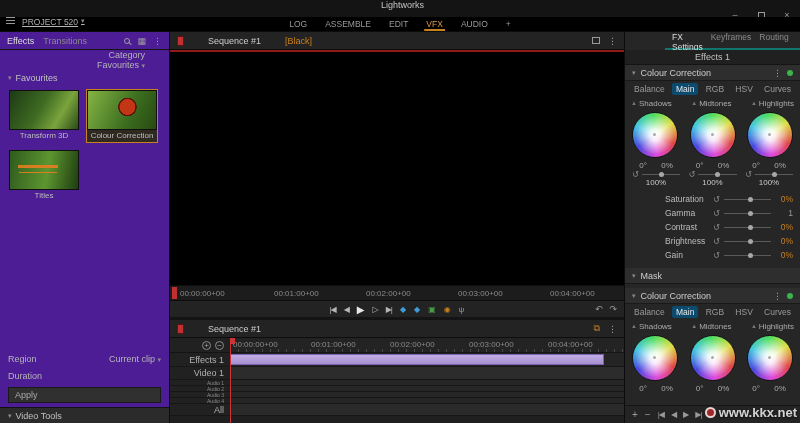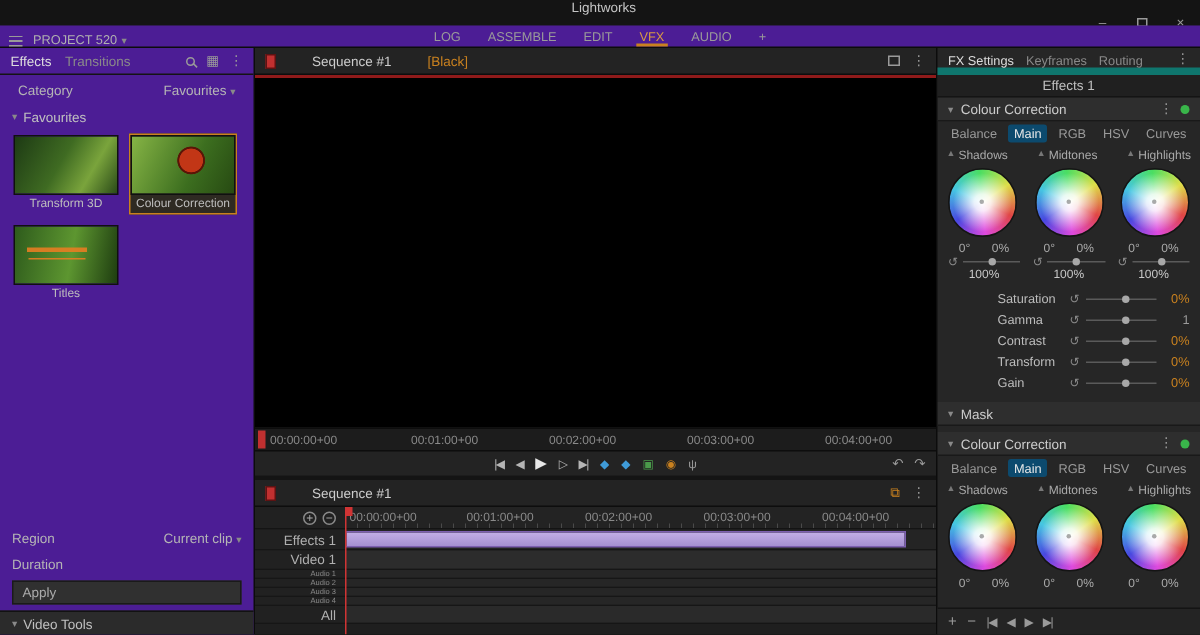--- a/index.html
+++ b/index.html
@@ -9,41 +9,41 @@
 
   
   .titlebar { height:17px; background:#141414; display:flex; align-items:center; padding-left:5px;flex-direction:column; }
   .tb-logo { width:9px; height:9px; border-radius:2px; background:linear-gradient(135deg,#e0e0e0,#8a8a8a); margin-right:5px; }
   .tb-app { color:#c4c4c4; font-size:9px; }
   .win-controls { margin-left:auto; display:flex; height:100%; }
   .win-btn { width:26px; height:100%; display:flex; align-items:center; justify-content:center; color:#9a9a9a; font-size:9px; }
   .win-max-glyph { width:7px; height:6px; border:1px solid #9a9a9a; display:inline-block; }
 
   
-  .menubar { height:15px; background:#4c1d95; border-bottom:1px solid #0c0c0c; display:flex; align-items:flex-end; padding:0 6px; position:relative; }
+  .menubar { height:15px; background:#000000; border-bottom:1px solid #0c0c0c; display:flex; align-items:flex-start; padding:0 6px; position:relative;text-decoration:underline; }
   .hamburger { width:9px; height:7px; margin-right:7px;
     background:linear-gradient(#999 0 1px,transparent 1px 3px,#999 3px 4px,transparent 4px 6px,#999 6px 7px); }
   .mb-project { color:#b0b0b0; font-size:8.5px; margin-right:3px; }
   .mb-chevron { color:#8a8a8a; font-size:7px; }
   .mb-tabs { position:absolute; left:50%; top:0; height:100%; transform:translateX(-50%); display:flex; gap:14px; align-items:center; font-size:8.5px; color:#9a9a9a; }
   .mb-tab { padding:1px 2px; height:100%; display:flex; align-items:center; }
   .mb-tab.active { color:#d99a45; box-shadow:inset 0 -2px 0 #c9811f; }
 
   
   .main { position:absolute; top:32px; left:0; right:0; bottom:0; display:flex; }
 
   
   .left-panel { width:170px; background:#4c1d95; border-right:1px solid #0c0c0c; display:flex; flex-direction:column; }
   .lp-tabs { height:18px; display:flex; align-items:center; gap:9px; padding:0 7px; border-bottom:1px solid #141414; }
   .lp-tab { font-size:9px; color:#8a8a8a; }
   .lp-tab.active { color:#dedede; }
   .lp-icons { margin-left:auto; display:flex; gap:7px; align-items:center; color:#9a9a9a; }
   .icon-search { width:6px; height:6px; border:1px solid #9a9a9a; border-radius:50%; position:relative; display:inline-block; }
   .icon-search::after { content:""; position:absolute; width:4px; height:1px; background:#9a9a9a; right:-3px; bottom:-1px; transform:rotate(45deg); }
-  .lp-cat { height:20px; display:flex; align-items:center; padding:0 12px; }
+  .lp-cat { height:20px; display:flex; align-items:flex-end; padding:0 24px;flex-direction:column; }
   .lp-cat-value { margin-left:auto; color:#b5b5b5; }
   .lp-group { height:16px; display:flex; align-items:center; gap:4px; padding:0 8px; color:#c0c0c0; }
   .tri { color:#8a8a8a; font-size:7px; }
   .lp-thumbs { display:flex; flex-wrap:wrap; gap:6px; padding:3px 8px; }
   .thumb-card { width:72px; border:1px solid transparent; }
   .thumb-card.selected { border-color:#c9811f; background:#2e2a22; }
   .thumb-img { height:40px; border:1px solid #101010; }
   .thumb-img.transform3d { background:linear-gradient(120deg,#1d3a14 0%,#3f6b22 45%,#7aa43c 72%,#2a4a18 100%); }
   .thumb-img.colourcorr { background:radial-gradient(circle at 58% 42%, #c23616 0 17%, #5a1507 18% 20%, transparent 21%),
                           linear-gradient(115deg,#86b445,#3c6e1f 60%,#274a12); }
@@ -97,21 +97,21 @@
   .trk-audio { height:6px; }
   .trk-audio .trk-label { font-size:5px; color:#8a8a8a; }
   .trk-audio .trk-content { background:#262626; }
   .trk-all { height:12px; }
   .trk-all .trk-content { background:#2a2a2a; }
   .tl-playhead { position:absolute; left:60px; top:0; bottom:0; width:1px; background:#d03434; z-index:5; }
   .tl-playhead::before { content:""; position:absolute; left:0; top:0; width:5px; height:6px; background:#d03434; }
 
   
   .right-panel { width:176px; background:#262626; border-left:1px solid #0c0c0c; display:flex; flex-direction:column; position:relative; }
-  .rp-tabs { height:18px; display:flex; align-items:flex-end; gap:8px; padding:0 7px; border-bottom:5px solid #0f766e; }
+  .rp-tabs { height:18px; display:flex; align-items:flex-start; gap:8px; padding:0 7px; border-bottom:2px solid #0f766e;margin-left:40px; }
   .rp-tab { color:#8a8a8a; font-size:8.5px; }
   .rp-tab.active { color:#dedede; }
   .rp-tabs .kebab { margin-left:auto; color:#9a9a9a; }
   .rp-title { height:15px; line-height:15px; text-align:center; background:#202020; border-bottom:1px solid #141414; color:#c0c0c0; }
   .rp-scroll { flex:1; overflow:hidden; }
   .sec-header { height:16px; background:#2e2e2e; border-bottom:1px solid #191919; display:flex; align-items:center; gap:5px; padding:0 7px; color:#cccccc; }
   .sec-header .kebab { margin-left:auto; color:#9a9a9a; }
   .dot-green { width:6px; height:6px; border-radius:50%; background:#39b54a; }
   .mode-tabs { height:15px; display:flex; align-items:center; justify-content:space-between; padding:0 5px; font-size:8.5px; color:#9a9a9a; }
   .mode-tab { padding:1px 4px; border-radius:2px; }
@@ -435,21 +435,21 @@
           </div>
           <div class="slider-row">
             <span class="sl-label">Contrast</span>
             <span class="reset-ic">↺</span>
             <span class="sl-track">
                 <span class="sl-knob"></span>
               </span>
             <span class="sl-val">0%</span>
           </div>
           <div class="slider-row">
-            <span class="sl-label">Transform</span>
+            <span class="sl-label">Brightness</span>
             <span class="reset-ic">↺</span>
             <span class="sl-track">
                 <span class="sl-knob"></span>
               </span>
             <span class="sl-val">0%</span>
           </div>
           <div class="slider-row">
             <span class="sl-label">Gain</span>
             <span class="reset-ic">↺</span>
             <span class="sl-track">
@@ -518,16 +518,20 @@
 
       <div class="rp-bottom">
         <span class="rb-btn rb-pm">+</span>
         <span class="rb-btn rb-pm">−</span>
         <span class="rb-btn">|◀</span>
         <span class="rb-btn">◀</span>
         <span class="rb-btn">▶</span>
         <span class="rb-btn">▶|</span>
       </div>
 
+      <div class="watermark">
+        <span class="wm-logo"></span>
+        <span class="wm-text">www.kkx.net</span>
+      </div>
     </div>
 
   </div>
 </div>
 
 </body></html>

